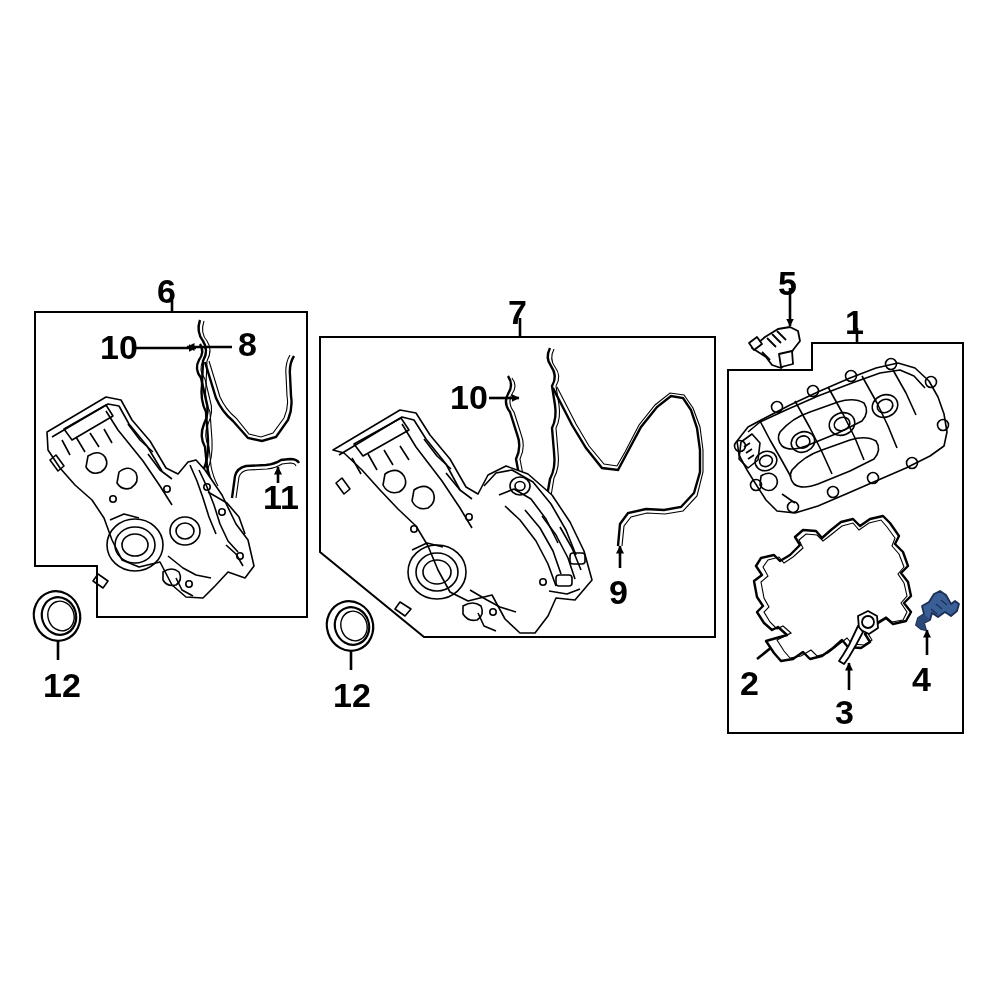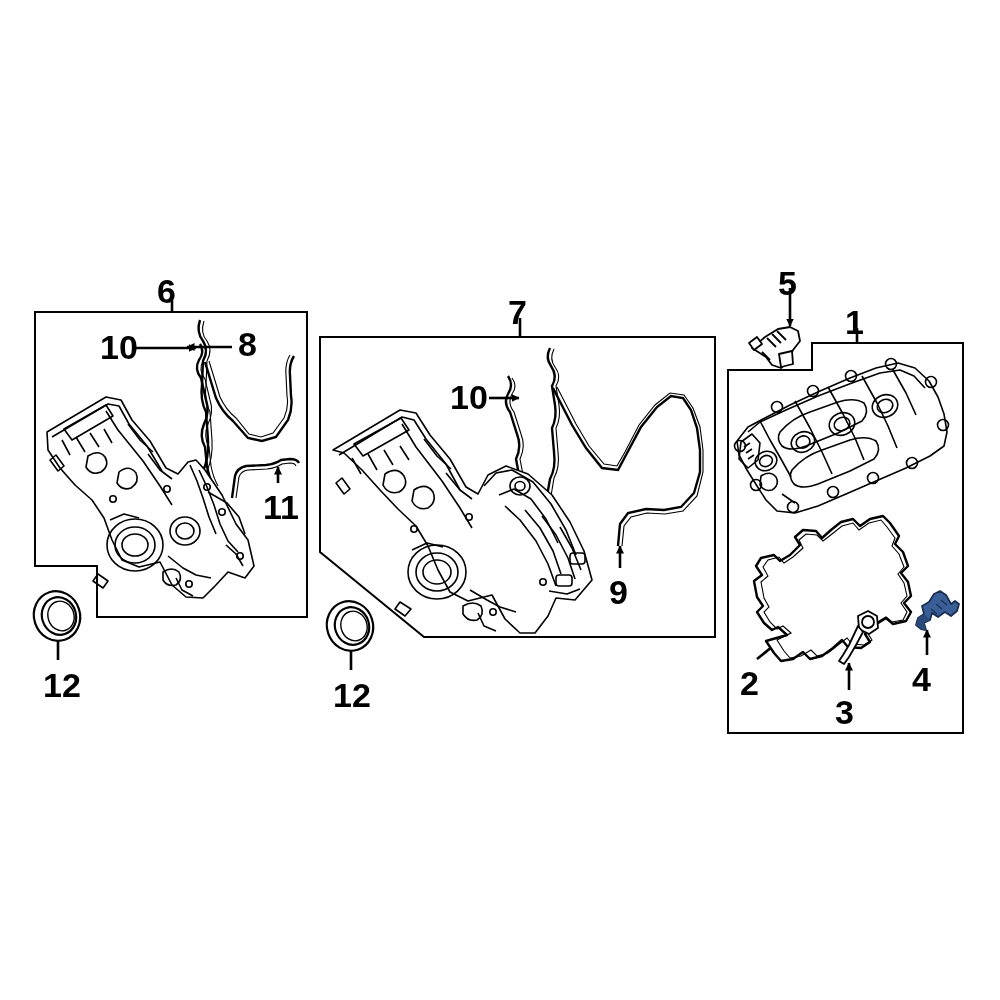--- a/index.html
+++ b/index.html
@@ -273,21 +273,21 @@
                L934,594 L940,591 L946,595 Z"></path>
       <path fill="#2a4878" stroke="none" d="M930,620 L924,623 L926,630 L921,629 L916,625 L918,618 L924,614 Z"></path>
       <path fill="none" stroke="#1b2f55" stroke-width="1.1" d="M936,604 L942,609 M941,600 L947,605 M931,609 L937,614"></path>
     </g>
   </g>
 </svg>
 
 <div class="callout" style="left:157px;top:274px;">6</div>
 <div class="callout" style="left:100px;top:330px;">10</div>
 <div class="callout" style="left:238px;top:327px;">8</div>
-<div class="callout" style="left:263px;top:490px;">11</div>
+<div class="callout" style="left:263px;top:480px;">11</div>
 <div class="callout" style="left:43px;top:668px;">12</div>
 <div class="callout" style="left:508px;top:295px;">7</div>
 <div class="callout" style="left:450px;top:380px;">10</div>
 <div class="callout" style="left:609px;top:575px;">9</div>
 <div class="callout" style="left:333px;top:678px;">12</div>
 <div class="callout" style="left:778px;top:266px;">5</div>
 <div class="callout" style="left:845px;top:305px;">1</div>
 <div class="callout" style="left:740px;top:666px;">2</div>
 <div class="callout" style="left:835px;top:695px;">3</div>
 <div class="callout" style="left:912px;top:662px;">4</div>

